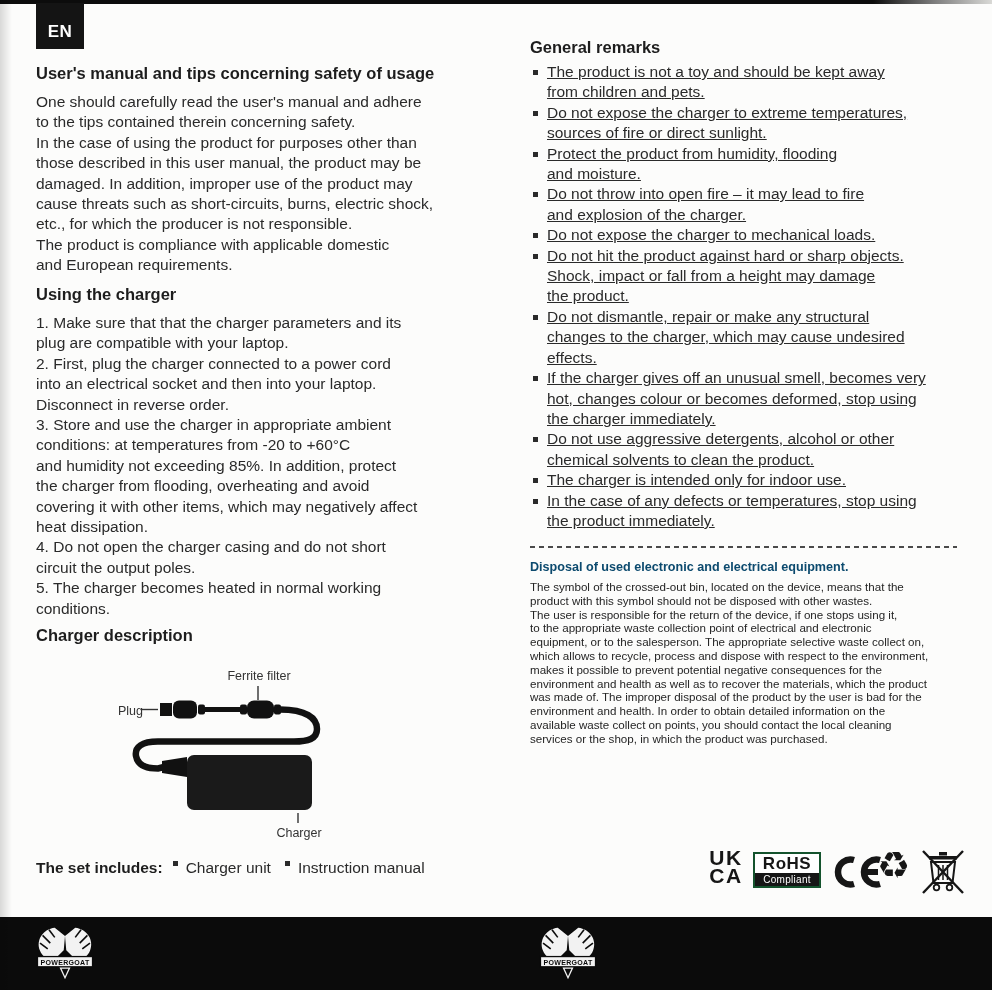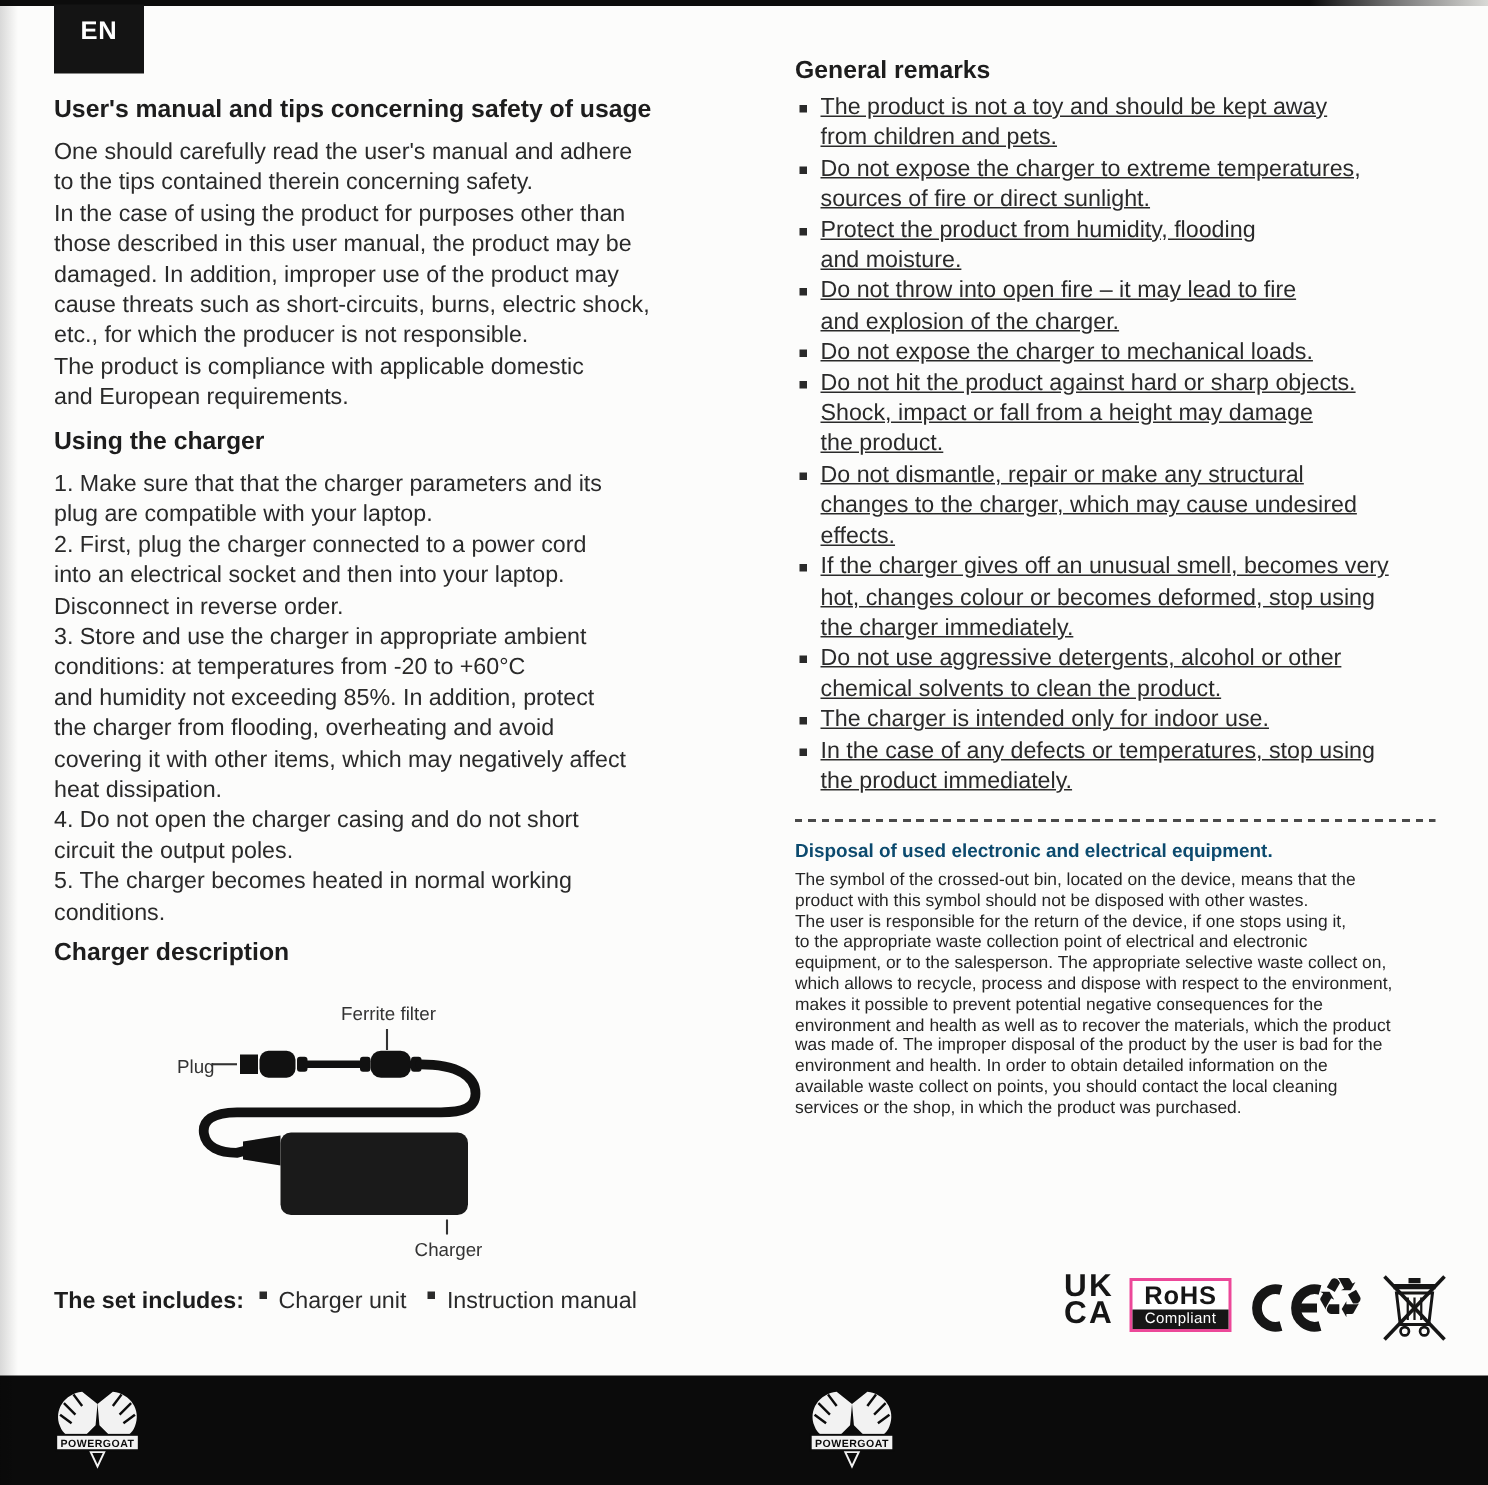--- a/index.html
+++ b/index.html
@@ -11,23 +11,23 @@
   .page::before{ 
     content:"";position:absolute;left:0;top:0;bottom:0;width:12px;
     background:linear-gradient(to right,rgba(0,0,0,.14),rgba(0,0,0,0));
     pointer-events:none;z-index:5;
   }
   .top-strip{
     position:absolute;left:0;top:0;width:992px;height:4px;
     background:linear-gradient(to right,#0c0c0c 0%,#0c0c0c 88%,#7a7a7a 94%,#d9d9d6 100%);
   }
   .en-badge{
-    position:absolute;left:36px;top:3px;width:60px;height:46px;
+    position:absolute;left:36px;top:3px;width:48px;height:46px;
     background:#141414;color:#fff;font-weight:700;font-size:17px;
-    display:flex;align-items:flex-end;justify-content:center;padding-bottom:18px;box-sizing:border-box;
+    display:flex;align-items:flex-end;justify-content:center;padding-bottom:7px;box-sizing:border-box;
     letter-spacing:.5px;
   }
   .h-main{position:absolute;font-size:16.5px;font-weight:700;color:#1d1d1d;white-space:nowrap;}
   .body-text{
     position:absolute;font-size:15.5px;line-height:20.4px;color:#2a2a2a;
     white-space:pre-line;width:452px;
   }
   .small-bold{position:absolute;font-size:12.6px;font-weight:700;color:#0c4a6e;white-space:nowrap;}
   .small-text{
     position:absolute;font-size:11.6px;line-height:13.8px;color:#252525;
@@ -51,21 +51,21 @@
   .set-includes .bullet-sq{margin:2px 8px 0 0;}
   .set-includes .item{margin-right:14px;}
   
   .ukca{
     position:absolute;left:704px;top:849px;width:44px;
     font-weight:700;font-size:21px;line-height:17.5px;letter-spacing:1.5px;
     color:#161616;text-align:center;
   }
   .rohs{
     position:absolute;left:753px;top:852px;width:64px;
-    border:2px solid #ec4899;text-align:center;background:#fff;
+    border:2px solid #14532d;text-align:center;background:#fff;
   }
   .rohs .rohs-title{font-weight:700;font-size:17px;line-height:19px;color:#161616;letter-spacing:.5px;}
   .rohs .rohs-sub{background:#161616;color:#fff;font-size:10px;line-height:13px;letter-spacing:.3px;}
   .ce-mark{position:absolute;left:831px;top:855px;}
   .recycle{
     position:absolute;left:877px;top:846px;font-size:37px;line-height:40px;color:#161616;
   }
   .weee{position:absolute;left:921px;top:847px;}
   
   .footer{position:absolute;left:0;top:917px;width:992px;height:73px;background:#0b0b0b;}

